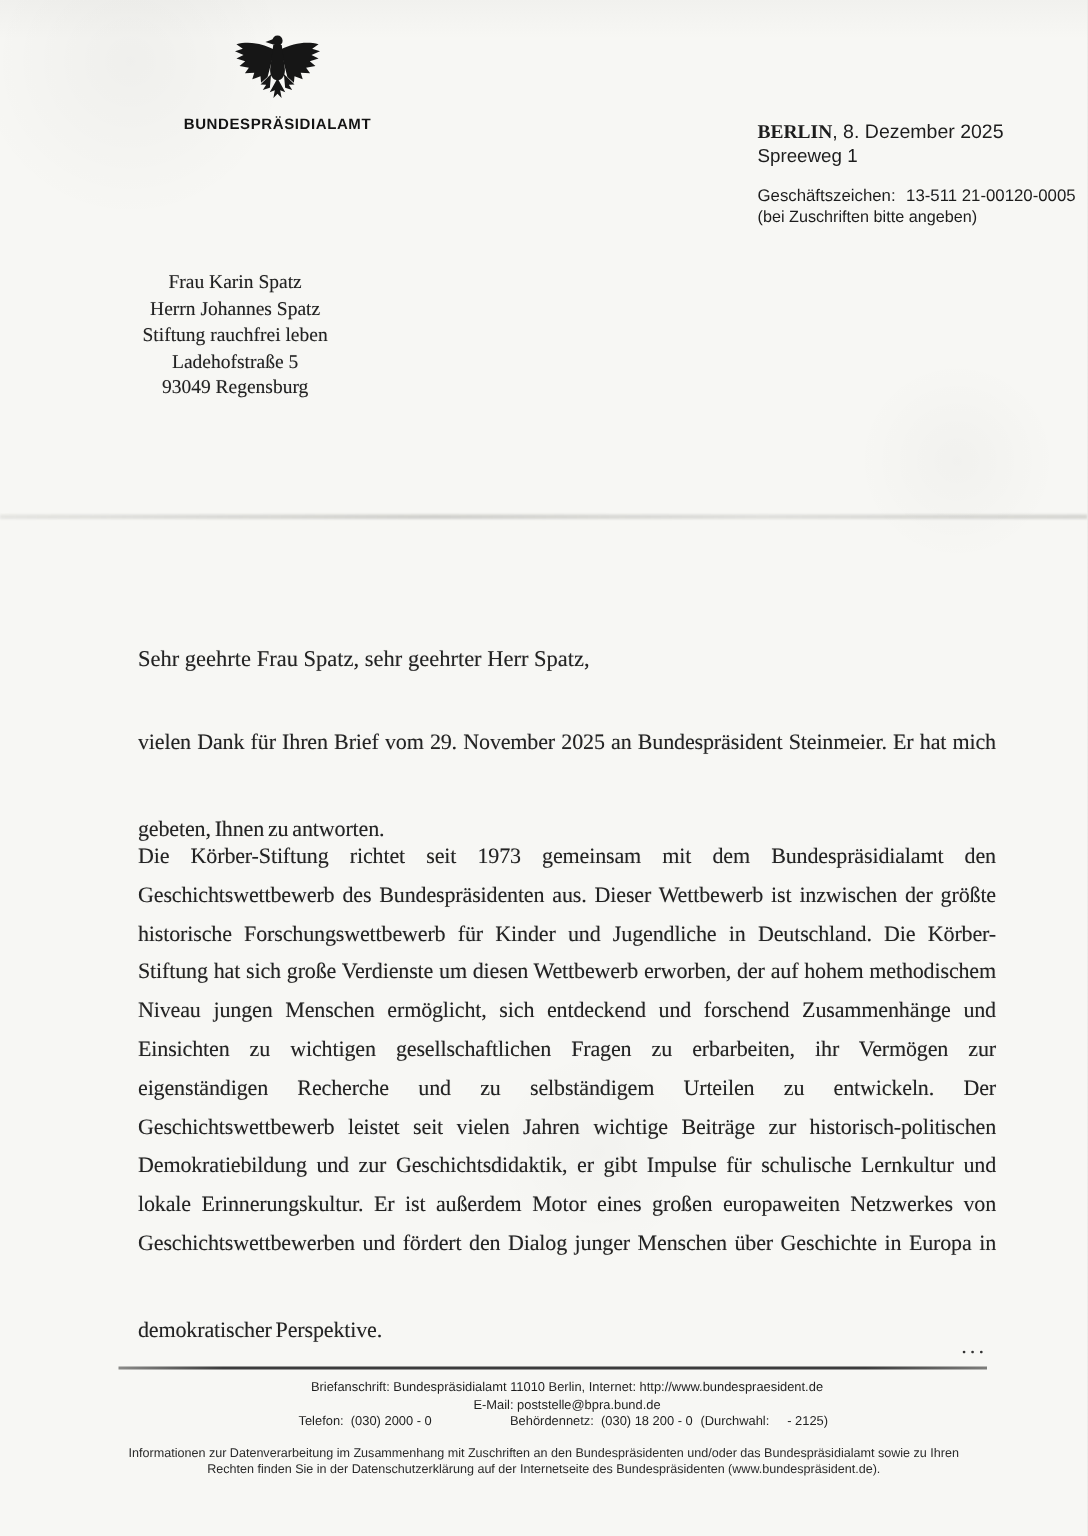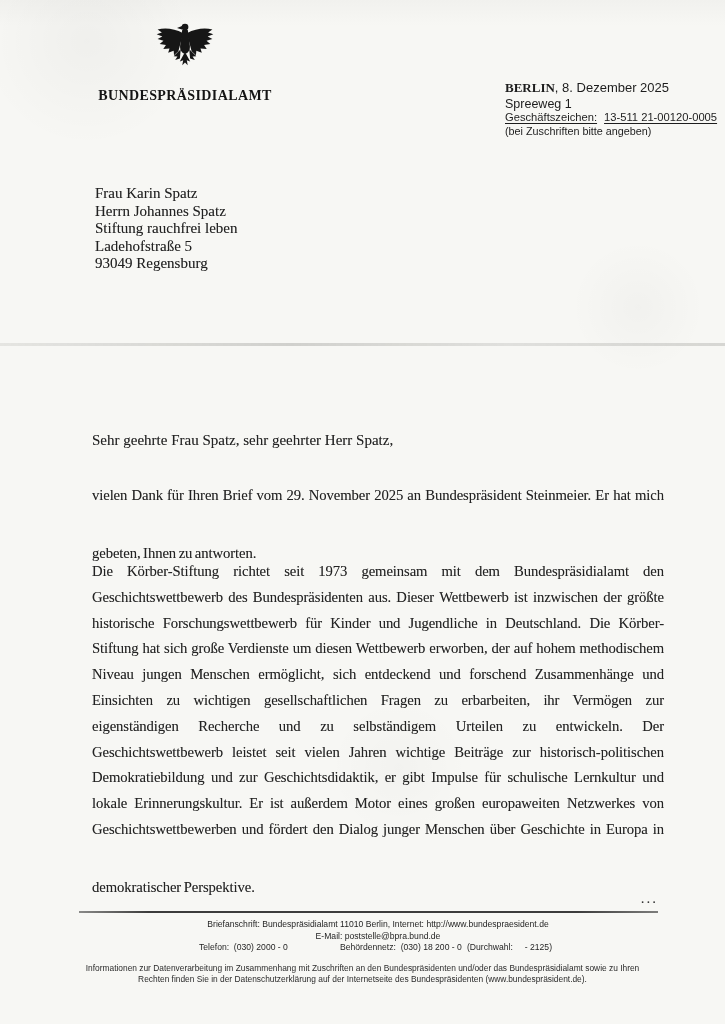--- a/index.html
+++ b/index.html
@@ -15,40 +15,40 @@
       radial-gradient(circle at 12% 4%, rgba(0,0,0,0.03), transparent 9%),
       radial-gradient(circle at 88% 30%, rgba(0,0,0,0.025), transparent 7%),
       radial-gradient(circle at 55% 75%, rgba(0,0,0,0.02), transparent 8%),
       linear-gradient(180deg,#f1f1ee 0%, #f7f7f4 2.5%, #f7f7f4 100%);
     color:#242424;
   }
   
   .masthead-left{position:absolute;left:95px;top:20px;width:180px;text-align:center;}
   .eagle{display:block;margin:0 auto;}
   .agency{
-    margin-top:17px;
-    font-family:Liberation Serif, serif;
-    font-weight:bold;font-size:14px;letter-spacing:.4px;color:#141414;
+    margin-top:7px;
+    font-family:Liberation Sans, sans-serif;
+    font-weight:bold;font-size:10px;letter-spacing:.4px;color:#141414;
     white-space:nowrap;
   }
   .masthead-right{
     position:absolute;left:505px;top:80px;width:175px;
     font-family:"Liberation Sans", sans-serif;font-size:12.5px;color:#1d1d1d;
   }
   .dateline{font-size:13px;}
   .dateline .b{font-weight:bold;font-family:Liberation Serif, serif;}
   .street{font-size:12.5px;margin-top:1px;}
   .refline{
-    font-size:11.2px;white-space:nowrap;
-    text-decoration:underline;text-underline-offset:2px;
+    margin-top:14px;font-size:11.2px;white-space:nowrap;
+    text-underline-offset:2px;
   }
   .refline .num{margin-left:7px;}
   .refnote{font-size:10.8px;margin-top:2px;}
   
-  .addr{position:absolute;left:95px;top:185px;font-size:15px;line-height:17.6px;color:#222;}
+  .addr{position:absolute;left:95px;top:179px;font-size:13px;line-height:17.6px;color:#222;text-align:center;}
   
   .fold{
     position:absolute;left:0;top:343px;width:725px;height:3px;
     background:linear-gradient(90deg, rgba(120,120,115,.14), rgba(120,120,115,.30) 40%, rgba(120,120,115,.18) 70%, rgba(120,120,115,.26));
     filter:blur(.6px);
   }
   
   .scan-text{text-shadow:0 0 .5px rgba(40,40,40,.35);}
   .salutation{position:absolute;left:92px;top:432px;font-size:15px;color:#232323;}
   .para{position:absolute;left:92px;width:572px;font-size:14.7px;color:#232323;

